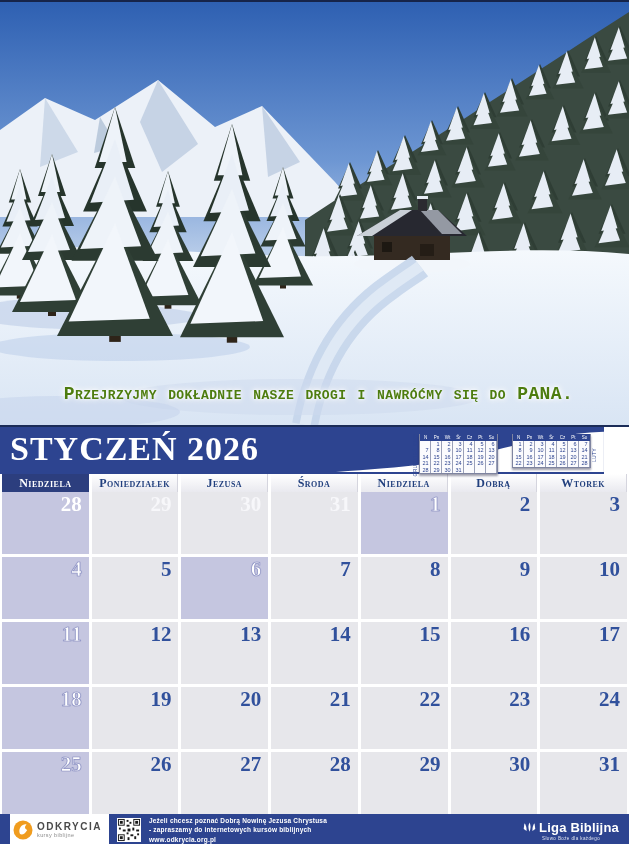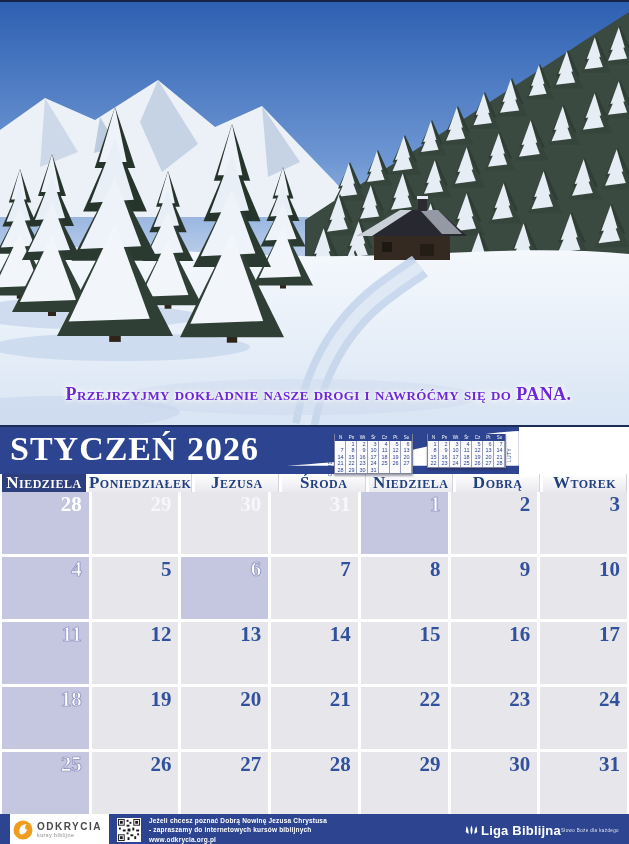--- a/index.html
+++ b/index.html
@@ -7,27 +7,28 @@
     position:relative;width:629px;height:844px;margin:0 auto;
     background:#fff;overflow:hidden;
     font-family:"Liberation Serif","DejaVu Serif",serif;
     border-top:2px solid #16244a;box-sizing:border-box;
   }
   
   .photo{position:relative;width:629px;height:423px;border-bottom:2px solid #1b2c58;box-sizing:content-box;}
   .photo svg{display:block;width:629px;height:423px;}
   .quote{
     position:absolute;left:24px;right:16px;bottom:20px;text-align:center;
-    font-variant:small-caps;color:#6d28d9;
+    font-variant:small-caps;color:#4d7c0f;
     text-shadow:0 0 3px #fff,0 0 6px rgba(255,255,255,.95),0 0 9px rgba(255,255,255,.8);
+    font-family:Liberation Mono, monospace;
   }
   .quote .l{font-size:18px;font-weight:600;letter-spacing:.4px;line-height:1.1;}
   .quote .ref{font-size:12.5px;text-align:right;margin-top:3px;padding-right:4px;font-weight:600;}
   
-  .band{position:relative;width:519px;height:47px;background:#2d4490;}
+  .band{position:relative;width:604px;height:47px;background:#2d4490;}
   .band .wave{position:absolute;inset:0;z-index:1;}
   .band .title{
     position:absolute;left:10px;top:3px;z-index:2;color:#fff;
     font-size:34px;font-weight:600;letter-spacing:1px;line-height:1.1;
   }
   .minis{position:absolute;top:7px;right:6px;z-index:3;display:flex;gap:14px;}
   .mini{display:flex;align-items:flex-start;}
   .mini-label{
     writing-mode:vertical-rl;transform:rotate(180deg);
     font-size:5px;line-height:7px;color:#2d4490;letter-spacing:.3px;
@@ -41,21 +42,21 @@
   .mh{background:#2d4490;color:#fff;font-size:4.5px;line-height:7px;height:7px;text-align:center;
       font-family:"Liberation Sans",sans-serif;}
   .md{font-size:5.5px;color:#2d4490;text-align:right;padding-right:1.5px;line-height:6.5px;
       border-right:1px solid #9aa0b8;font-family:"Liberation Sans",sans-serif;}
   
   .dow{
     display:grid;grid-template-columns:repeat(7,1fr);gap:0 3px;
     height:18px;padding:0 2px;background:#fff;
   }
   .dow-cell{
-    text-align:center;font-variant:small-caps;font-weight:700;font-size:17px;
+    text-align:center;font-variant:small-caps;font-weight:700;font-size:12px;
     line-height:18px;color:#22407e;letter-spacing:.5px;
     background:linear-gradient(#ffffff,#e9e9ef);border-right:1px solid #d5d5de;
   }
   .dow-cell.sun{background:#2c3e7e;color:#fff;border-right:none;}
   
   .grid{
     display:grid;grid-template-columns:repeat(7,1fr);grid-auto-rows:62px;
     gap:3px;height:322px;padding:0 2px;background:#fff;overflow:hidden;
   }
   .cell{position:relative;background:#e7e7eb;}
@@ -76,21 +77,21 @@
     font-family:"Liberation Sans",sans-serif;
   }
   .odk{background:#fff;border-radius:4px;display:flex;align-items:center;gap:4px;
        padding:2px 7px 2px 3px;height:42px;box-sizing:border-box;}
   .odk-txt{display:flex;flex-direction:column;line-height:1;}
   .odk-name{font-size:10px;font-weight:700;color:#4a4a4a;letter-spacing:1.5px;}
   .odk-sub{font-size:5.5px;color:#8a8a8a;margin-top:1.5px;letter-spacing:.4px;}
   .qr{width:24px;height:24px;background:#fff;display:block;}
   .finfo{color:#fff;font-size:6.5px;font-weight:700;line-height:1.45;letter-spacing:.2px;}
   .spacer{flex:1;}
-  .liga{display:flex;flex-direction:row;align-items:center;color:#fff;justify-content:space-between;}
+  .liga{display:flex;flex-direction:column;align-items:center;color:#fff;justify-content:space-between;}
   .liga-row{display:flex;align-items:center;gap:3px;}
   .liga-name{font-size:13px;font-weight:700;letter-spacing:.2px;}
   .liga-sub{font-size:4.5px;opacity:.85;margin-top:1px;letter-spacing:.4px;}
 </style>
 </head>
 <body>
 
 <div class="page">
 
   <div class="photo">

